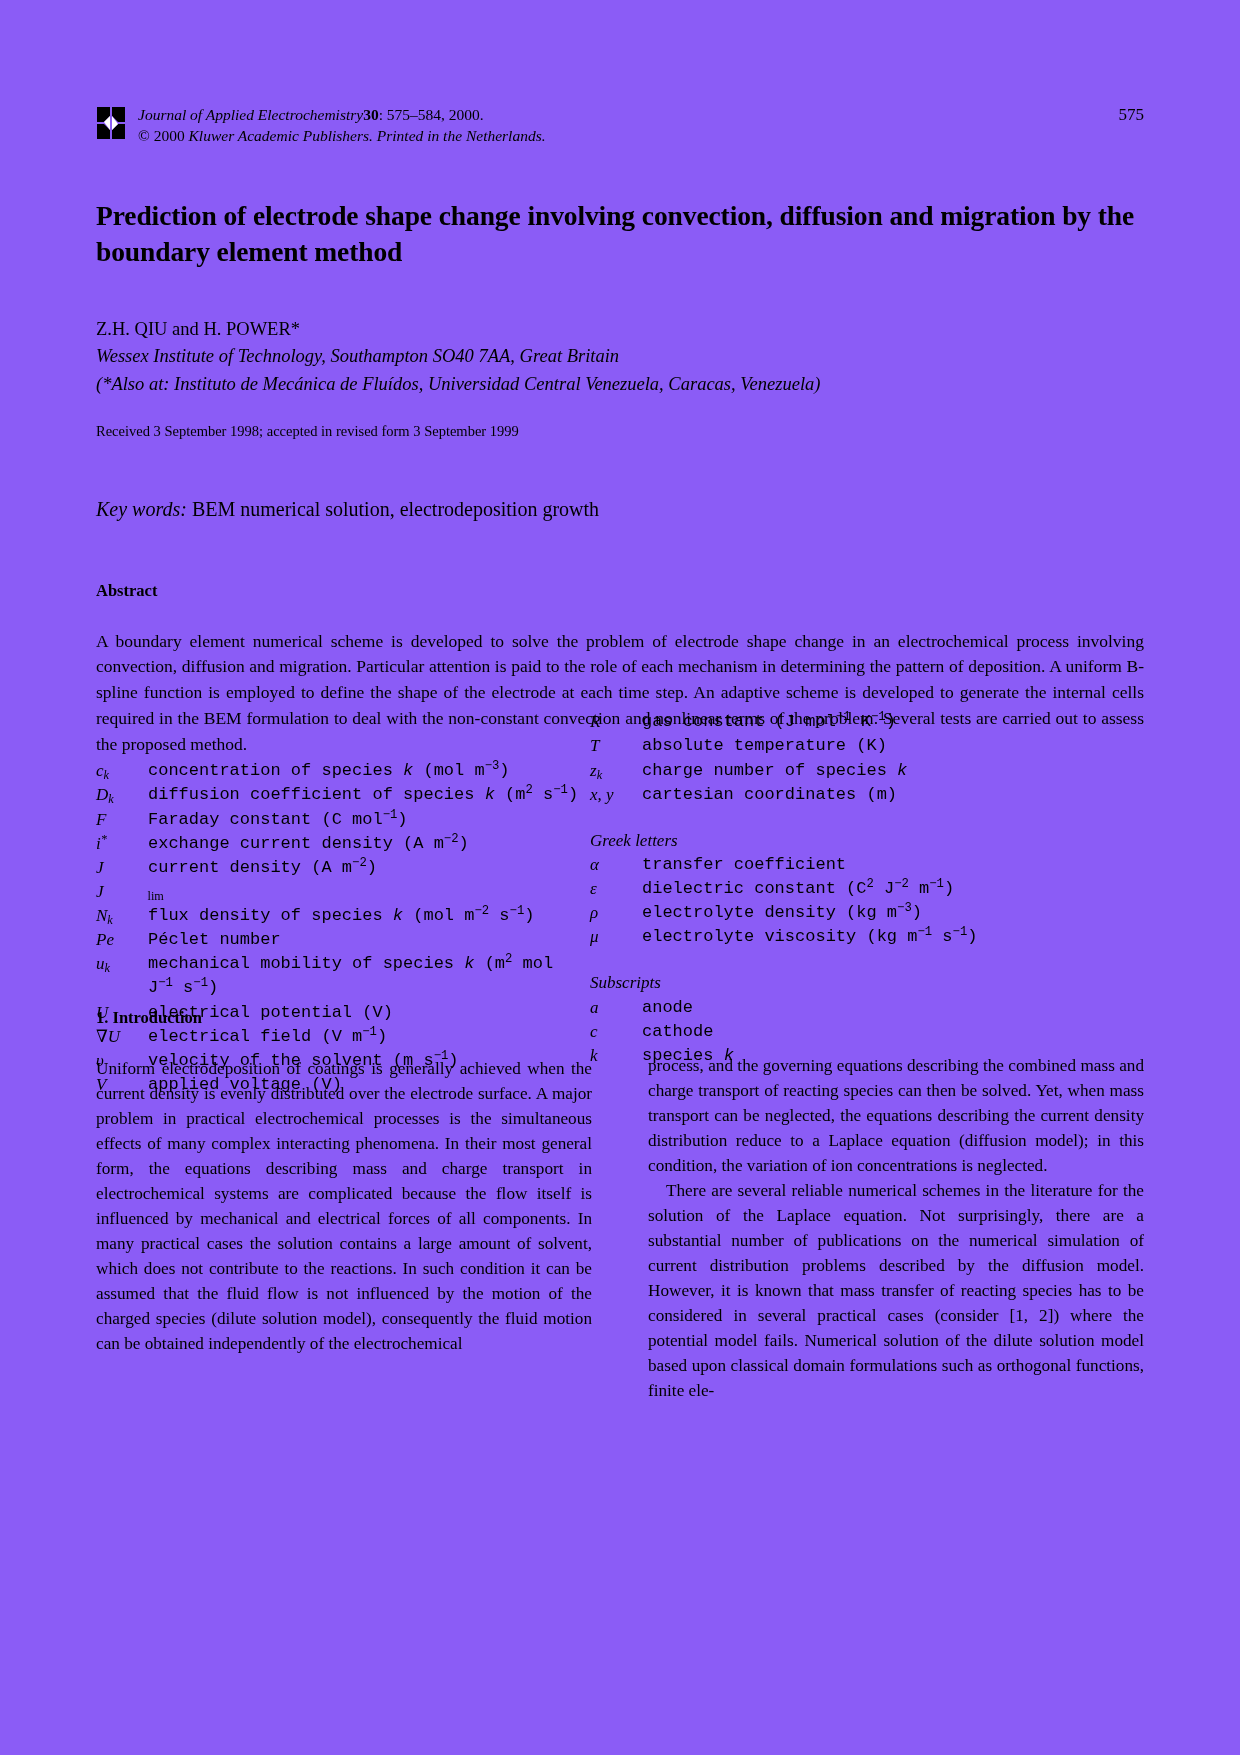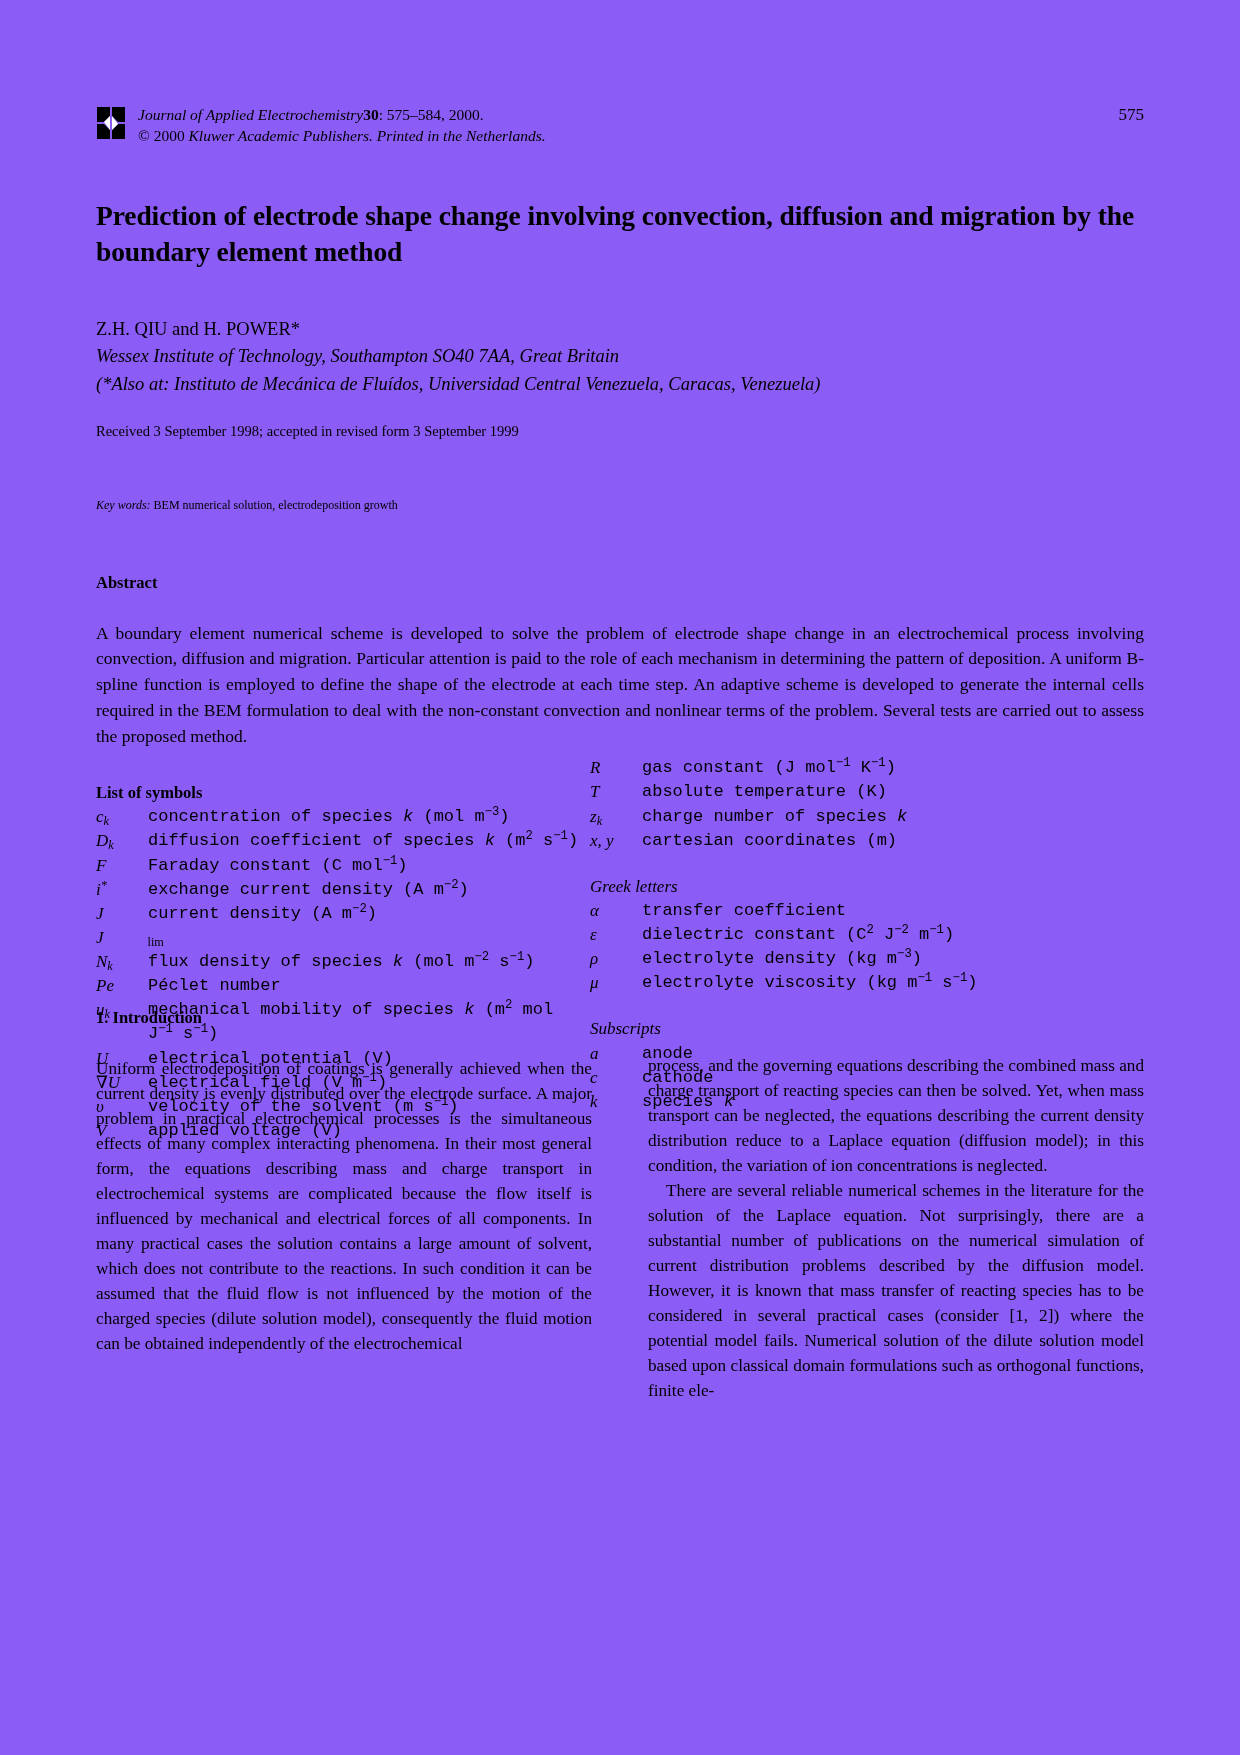--- a/index.html
+++ b/index.html
@@ -78,21 +78,21 @@
     line-height: 1.50;
   }
   .received {
     margin-top: 24px;
     font-size: 14.5px;
   }
 
   
   .keywords {
     margin-top: 58px;
-    font-size: 12px;
+    font-size: 20px;
   }
   .keywords .kw-label { font-style: italic; }
 
   
   .abstract-head {
     margin-top: 60px;
     font-size: 16.5px;
     font-weight: bold;
   }
   .abstract-body {
@@ -207,21 +207,20 @@
     <div class="received">Received 3 September 1998; accepted in revised form 3 September 1999</div>
 
     <div class="keywords">
       <span class="kw-label">Key words:</span>
       <span>BEM numerical solution, electrodeposition growth</span>
     </div>
 
     <div class="abstract-head">Abstract</div>
     <div class="abstract-body">A boundary element numerical scheme is developed to solve the problem of electrode shape change in an electrochemical process involving convection, diffusion and migration. Particular attention is paid to the role of each mechanism in determining the pattern of deposition. A uniform B-spline function is employed to define the shape of the electrode at each time step. An adaptive scheme is developed to generate the internal cells required in the BEM formulation to deal with the non-constant convection and nonlinear terms of the problem. Several tests are carried out to assess the proposed method.</div>
 
-    <div class="symbols-head">List of symbols</div>
     <div class="symbols-wrap" style="height:370px;">
       <div class="sym-col-left" id="sym-left">
           <div class="sym-row">
             <div class="sym-key">c<sub>k</sub></div>
             <div class="sym-def">concentration of species <i>k</i> (mol m<sup>−3</sup>)</div>
           </div>
           <div class="sym-row">
             <div class="sym-key">D<sub>k</sub></div>
             <div class="sym-def">diffusion coefficient of species <i>k</i> (m<sup>2</sup> s<sup>−1</sup>)</div>
           </div>

